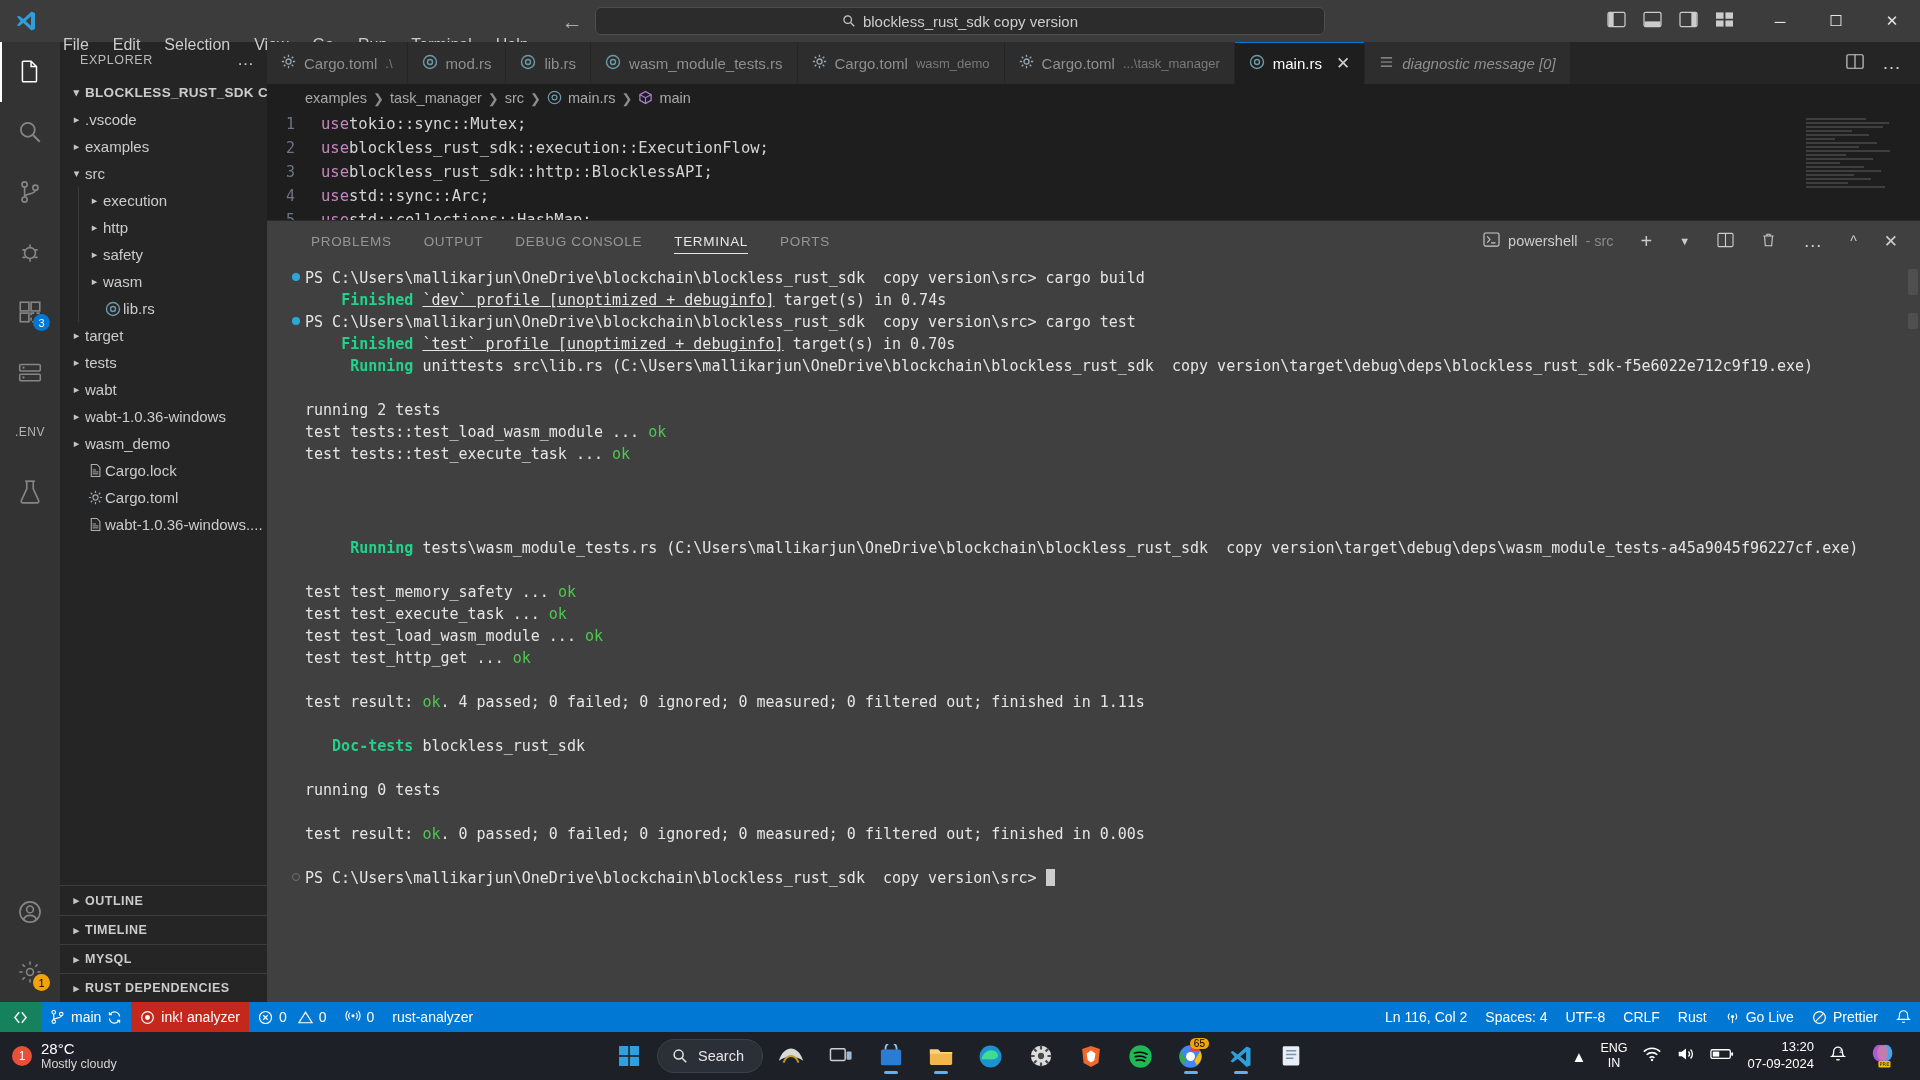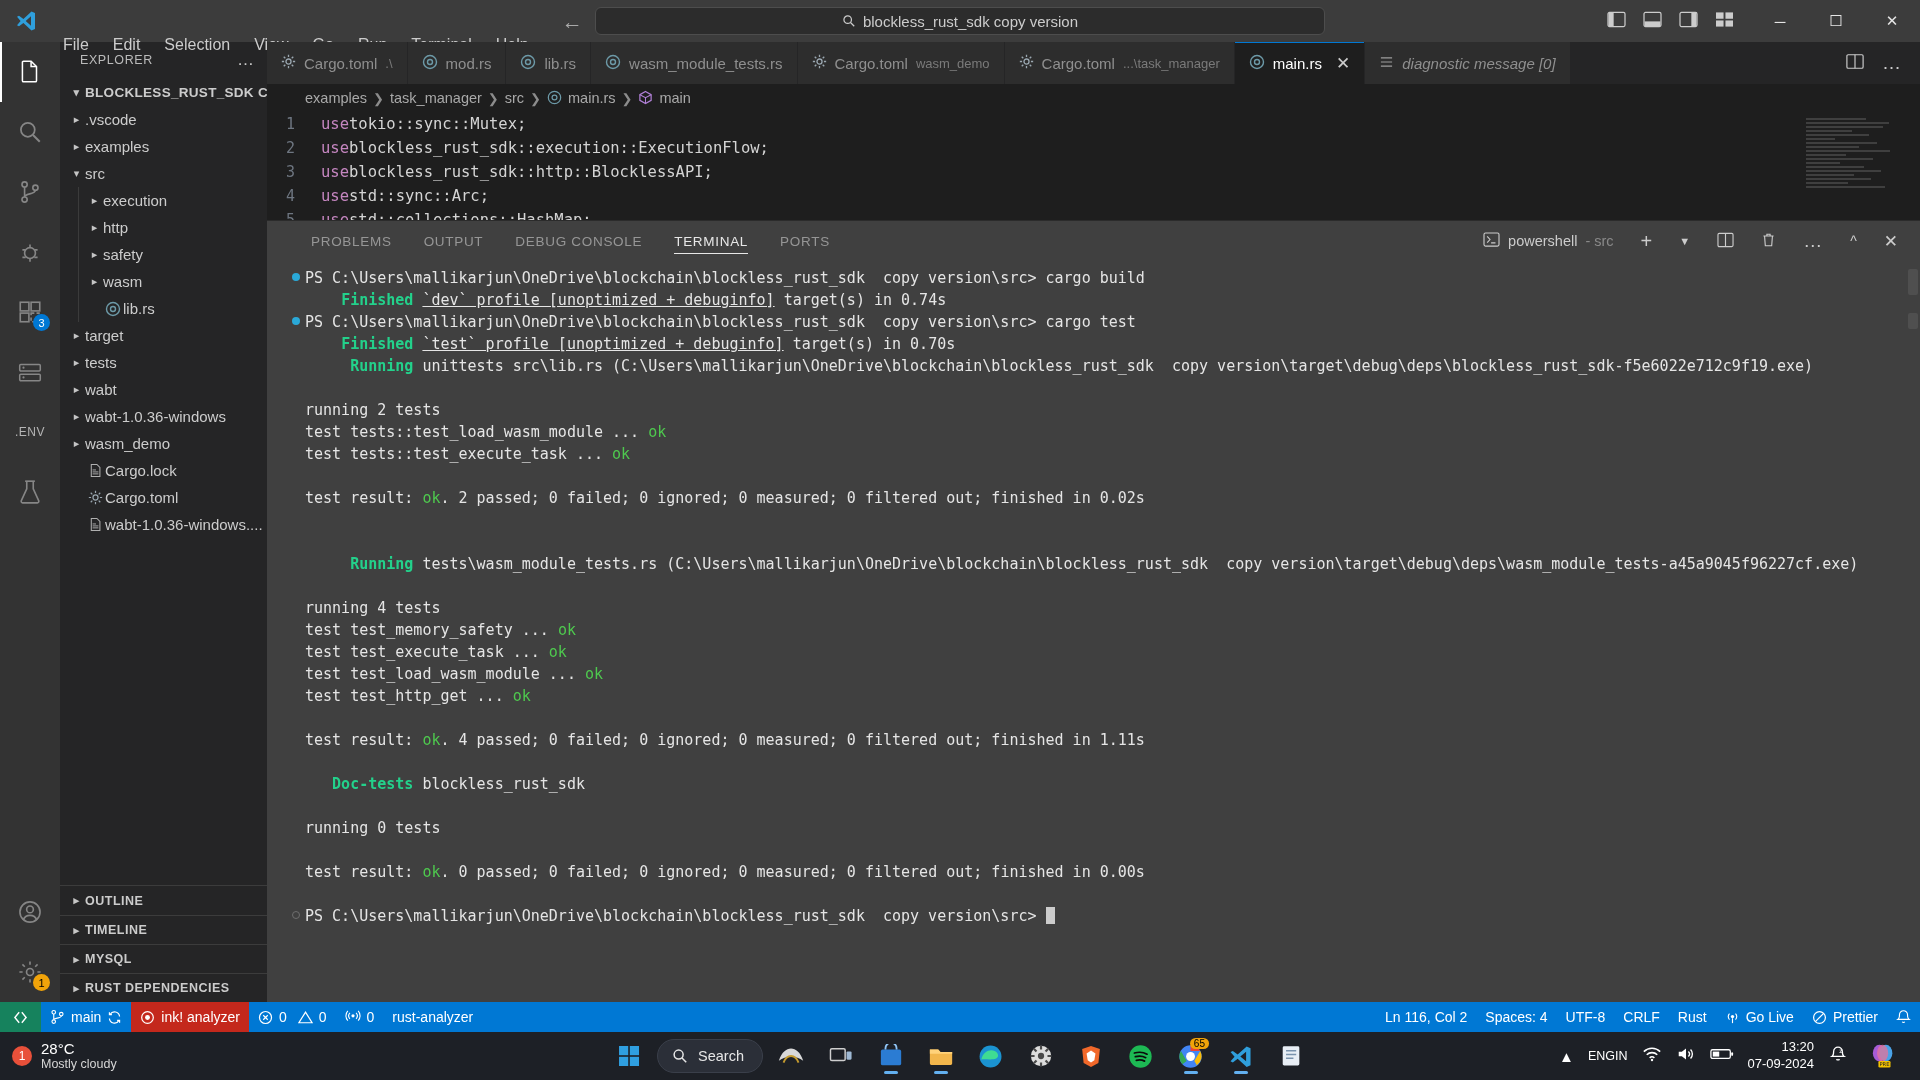--- a/index.html
+++ b/index.html
@@ -170,21 +170,21 @@
   .weather-txt .a { font-size: 15px; }
   .weather-txt .b { font-size: 12.5px; color: #d6d6d6; }
   .tb-center { position: absolute; left: 50%; transform: translateX(-50%); display: flex;
                align-items: center; gap: 6px; }
   .tb-icon { width: 44px; height: 40px; display: flex; align-items: center; justify-content: center;
              position: relative; }
   .search-pill { height: 34px; background: #2b2f38; border: 1px solid #3a3f4a; border-radius: 18px;
                  display: flex; align-items: center; gap: 10px; padding: 0 18px 0 14px; color: #e6e6e6;
                  font-size: 14.5px; }
   .tb-right { margin-left: auto; display: flex; align-items: center; gap: 14px; padding-right: 14px; }
-  .tray-lang { display: flex; flex-direction: row; align-items: center; font-size: 12.5px; line-height: 1.2; }
+  .tray-lang { display: flex; flex-direction: column; align-items: center; font-size: 12.5px; line-height: 1.2; }
   .tray-clock { display: flex; flex-direction: column; align-items: flex-end; font-size: 13px; line-height: 1.3; }
   .runbadge { position: absolute; top: 2px; right: 4px; background: #f0a30a; color: #000; font-size: 10px;
               border-radius: 8px; padding: 0 4px; }
   .act-dot { position: absolute; bottom: 2px; left: 50%; transform: translateX(-50%); width: 14px;
              height: 3px; border-radius: 2px; background: #63b0f0; }
 </style>
 </head>
 <body>
 
 <div id="app">
@@ -638,26 +638,25 @@
               <div class="tline"><span class="gutter"><span class="dot"></span></span><span><span class="t-white">PS C:\Users\mallikarjun\OneDrive\blockchain\blockless_rust_sdk  copy version\src&gt; </span><span class="t-white">cargo build</span></span></div>
               <div class="tline"><span class="gutter"></span><span><span class="t-white">    </span><span class="t-green-b">Finished</span><span class="t-white"> </span><span class="t-white t-ul">`dev` profile [unoptimized + debuginfo]</span><span class="t-white"> target(s) in 0.74s</span></span></div>
               <div class="tline"><span class="gutter"><span class="dot"></span></span><span><span class="t-white">PS C:\Users\mallikarjun\OneDrive\blockchain\blockless_rust_sdk  copy version\src&gt; </span><span class="t-white">cargo test</span></span></div>
               <div class="tline"><span class="gutter"></span><span><span class="t-white">    </span><span class="t-green-b">Finished</span><span class="t-white"> </span><span class="t-white t-ul">`test` profile [unoptimized + debuginfo]</span><span class="t-white"> target(s) in 0.70s</span></span></div>
               <div class="tline"><span class="gutter"></span><span><span class="t-white">     </span><span class="t-green-b">Running</span><span class="t-white"> unittests src\lib.rs (C:\Users\mallikarjun\OneDrive\blockchain\blockless_rust_sdk  copy version\target\debug\deps\blockless_rust_sdk-f5e6022e712c9f19.exe)</span></span></div>
               <div class="tline"><span class="gutter"></span><span>&nbsp;</span></div>
               <div class="tline"><span class="gutter"></span><span><span class="t-white">running 2 tests</span></span></div>
               <div class="tline"><span class="gutter"></span><span><span class="t-white">test tests::test_load_wasm_module ... </span><span class="t-green">ok</span></span></div>
               <div class="tline"><span class="gutter"></span><span><span class="t-white">test tests::test_execute_task ... </span><span class="t-green">ok</span></span></div>
               <div class="tline"><span class="gutter"></span><span>&nbsp;</span></div>
-              <div class="tline"><span class="gutter"></span><span><span class="t-white">test result: </span><span class="t-green">ok</span><span class="t-white">. 2 passed; 0 failed; 0 ignored; 0 measured; 0 filtered out; finished in 0.02s</span></span></div>
+              <div class="tline"><span class="gutter"></span></div>
               <div class="tline"><span class="gutter"></span><span>&nbsp;</span></div>
               <div class="tline"><span class="gutter"></span><span>&nbsp;</span></div>
               <div class="tline"><span class="gutter"></span><span><span class="t-white">     </span><span class="t-green-b">Running</span><span class="t-white"> tests\wasm_module_tests.rs (C:\Users\mallikarjun\OneDrive\blockchain\blockless_rust_sdk  copy version\target\debug\deps\wasm_module_tests-a45a9045f96227cf.exe)</span></span></div>
               <div class="tline"><span class="gutter"></span><span>&nbsp;</span></div>
-              <div class="tline"><span class="gutter"></span><span><span class="t-white">running 4 tests</span></span></div>
               <div class="tline"><span class="gutter"></span><span><span class="t-white">test test_memory_safety ... </span><span class="t-green">ok</span></span></div>
               <div class="tline"><span class="gutter"></span><span><span class="t-white">test test_execute_task ... </span><span class="t-green">ok</span></span></div>
               <div class="tline"><span class="gutter"></span><span><span class="t-white">test test_load_wasm_module ... </span><span class="t-green">ok</span></span></div>
               <div class="tline"><span class="gutter"></span><span><span class="t-white">test test_http_get ... </span><span class="t-green">ok</span></span></div>
               <div class="tline"><span class="gutter"></span><span>&nbsp;</span></div>
               <div class="tline"><span class="gutter"></span><span><span class="t-white">test result: </span><span class="t-green">ok</span><span class="t-white">. 4 passed; 0 failed; 0 ignored; 0 measured; 0 filtered out; finished in 1.11s</span></span></div>
               <div class="tline"><span class="gutter"></span><span>&nbsp;</span></div>
               <div class="tline"><span class="gutter"></span><span><span class="t-white">   </span><span class="t-green-b">Doc-tests</span><span class="t-white"> blockless_rust_sdk</span></span></div>
               <div class="tline"><span class="gutter"></span><span>&nbsp;</span></div>
               <div class="tline"><span class="gutter"></span><span><span class="t-white">running 0 tests</span></span></div>

